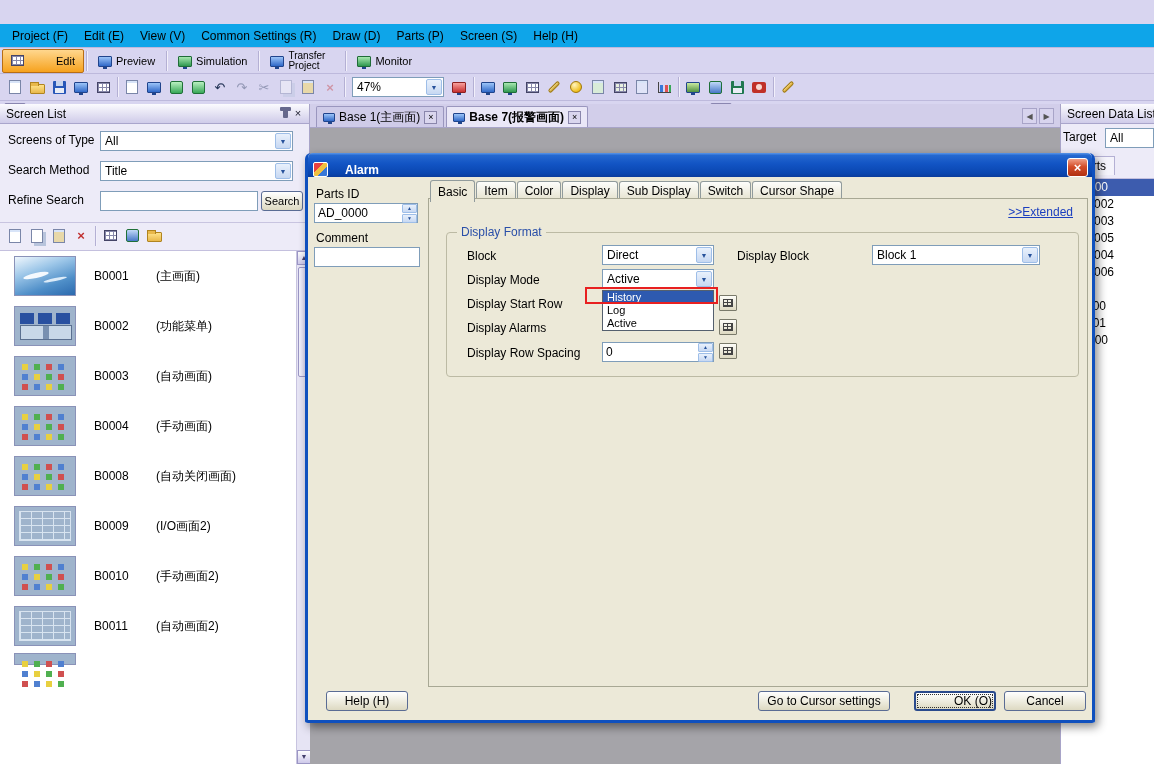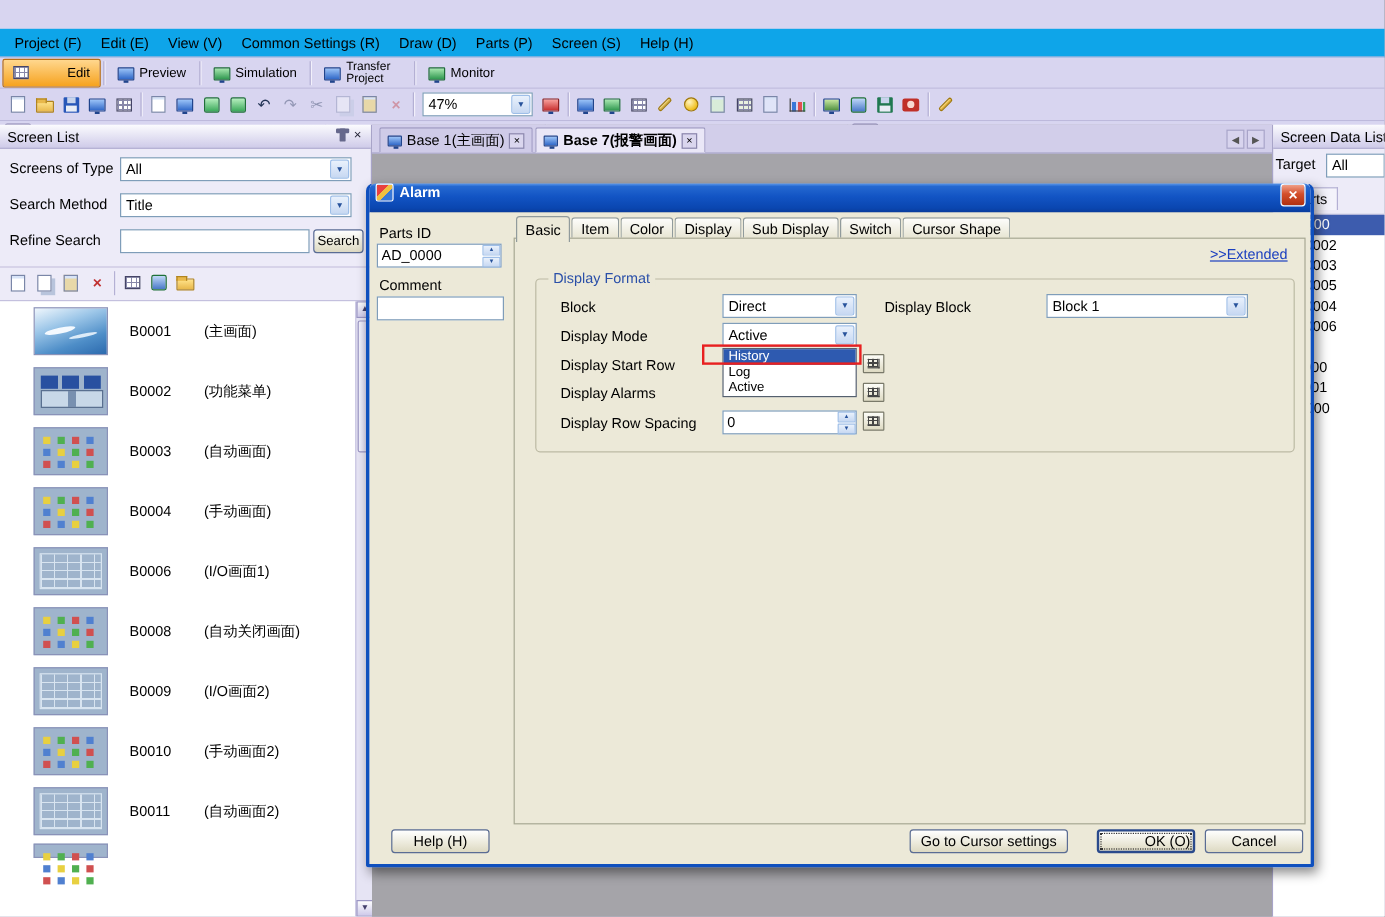--- a/index.html
+++ b/index.html
@@ -52,21 +52,21 @@
   #leftpanel { position:absolute; left:0; top:104px; width:310px; height:660px; background:#EDEBF8; border-right:1px solid #A8A4C8; }
   .panel-hd { height:20px; display:flex; align-items:center; padding:0 4px 0 6px; background:linear-gradient(#FBFBFE,#CFCBE9); border-bottom:1px solid #A9A5CC; font-size:12px; }
   .panel-hd .hd-tools { margin-left:auto; display:flex; gap:3px; }
   .pin { width:5px; height:11px; background:#66688C; border-radius:1px; position:relative; }
   .pin::after { content:""; position:absolute; top:0; left:-3px; width:11px; height:4px; background:#66688C; border-radius:1px; }
   .hd-x { width:14px; height:14px; font-size:11px; line-height:13px; text-align:center; color:#223; }
   .lp-row { position:absolute; left:0; width:100%; height:22px; }
   .lp-label { position:absolute; left:8px; top:3px; font-size:12px; }
   
   #screenlist { position:absolute; left:0; top:146px; width:310px; height:514px; background:#fff; border-top:1px solid #C4C0DE; overflow:hidden; }
-  .srow { display:flex; align-items:center; height:50px; padding-left:28px; }
+  .srow { display:flex; align-items:center; height:50px; padding-left:14px; }
   .srow.sel { background:#C2CBEE; }
   .thumb { width:62px; height:40px; border:1px solid #8A92B8; background:#9FB4CC; position:relative; flex:none; }
   .t-photo { background:linear-gradient(160deg,#F0F7FD 0%,#9CC6E8 35%,#4E8EC8 70%,#2C6AAE 100%); }
   .t-photo::after { content:""; position:absolute; left:8px; top:16px; width:26px; height:5px; background:#F4F9FE; border-radius:50%; transform:rotate(-12deg); box-shadow:18px 8px 0 -1px #DCEBF8; }
   .t-menu::before { content:""; position:absolute; left:5px; top:6px; width:50px; height:11px;
     background:linear-gradient(90deg,#2850A0 0 14px,transparent 14px 18px,#2850A0 18px 32px,transparent 32px 36px,#2850A0 36px 50px); }
   .t-menu::after { content:""; position:absolute; left:5px; bottom:5px; width:50px; height:13px; border:1px solid #5A7090;
     background:linear-gradient(90deg,#C8D8E8 0 22px,#7890B0 22px 28px,#C8D8E8 28px 50px); }
   .t-dots::before { content:""; position:absolute; left:7px; top:7px; width:6px; height:6px; background:#E8D040;
     box-shadow:12px 0 0 #50B050,24px 0 0 #D05050,36px 0 0 #5080D0,0 10px 0 #5080D0,12px 10px 0 #E8D040,24px 10px 0 #50B050,36px 10px 0 #D05050,0 20px 0 #D05050,12px 20px 0 #5080D0,24px 20px 0 #E8D040,36px 20px 0 #50B050; }
@@ -93,21 +93,21 @@
   #rightpanel { position:absolute; left:1060px; top:104px; width:94px; height:660px; background:#EDEBF8; border-left:1px solid #A8A4C8; }
   .rp-list { position:absolute; left:0; top:74px; right:0; bottom:0; background:#fff; border-top:1px solid #C4C0DE; }
   .ritem { height:17px; line-height:17px; padding-left:5px; font-size:12px; white-space:nowrap; }
   .ritem.sel { background:#3D5CAE; color:#fff; }
   .wparts-tab { position:absolute; left:0; top:52px; padding:2px 8px 2px 4px; font-size:12px; background:#F4F3FB; border:1px solid #B4B0D4; border-bottom:none; }
   
   #dialog { position:absolute; left:305px; top:153px; width:790px; height:570px; z-index:20;
     border:3px solid #0F50BE; border-top:none; border-radius:6px 6px 3px 3px; box-shadow:3px 4px 10px rgba(0,0,0,.45); }
   .dlg-title { height:24px; margin:-0px -0px 0; border-radius:5px 5px 0 0;
     background:linear-gradient(180deg,#5A96E8 0%,#2468D0 10%,#1254C4 45%,#0A46B0 85%,#0A3C9C 100%);
-    display:flex; align-items:flex-start; gap:5px; padding:0 4px 0 5px; color:#fff; font-weight:bold; font-size:12px; }
+    display:flex; align-items:flex-end; gap:17px; padding:0 4px 0 5px; color:#fff; font-weight:bold; font-size:12px; }
   .dlg-icon { width:15px; height:15px; border-radius:2px; background:linear-gradient(135deg,#E84040 0 38%,#F0C040 38% 62%,#3878D8 62%); border:1px solid #fff; }
   .xclose { margin-left:auto; width:21px; height:19px; border-radius:3px; border:1px solid #fff; color:#fff;
     background:linear-gradient(#F0A088,#D44E2A 45%,#B03010); display:flex; align-items:center; justify-content:center; font-size:13px; font-weight:bold; }
   .dlg-body { position:relative; width:784px; height:543px; background:#ECE9D8; font-size:12px; }
   .dlg-label { position:absolute; font-size:12px; }
   
   .dlgtabs { position:absolute; left:122px; top:3px; display:flex; align-items:flex-end; }
   .dlgtab { padding:2px 7px 3px; border:1px solid #919B9C; border-bottom:none; border-radius:3px 3px 0 0;
     background:linear-gradient(#FDFDFB,#E4E1CC); margin-right:1px; font-size:12px; position:relative; }
   .dlgtab.active { background:#ECE9D8; padding-top:4px; z-index:3; margin-bottom:-1px; }
@@ -382,25 +382,20 @@
         <span class="thumb t-dots"></span>
         <span class="sid">B0003</span>
         <span class="stitle">(自动画面)</span>
       </div>
       <div class="srow">
         <span class="thumb t-dots"></span>
         <span class="sid">B0004</span>
         <span class="stitle">(手动画面)</span>
       </div>
       <div class="srow">
-        <span class="thumb t-grid2"></span>
-        <span class="sid">B0006</span>
-        <span class="stitle">(I/O画面1)</span>
-      </div>
-      <div class="srow">
         <span class="thumb t-dots"></span>
         <span class="sid">B0008</span>
         <span class="stitle">(自动关闭画面)</span>
       </div>
       <div class="srow">
         <span class="thumb t-grid2"></span>
         <span class="sid">B0009</span>
         <span class="stitle">(I/O画面2)</span>
       </div>
       <div class="srow">

